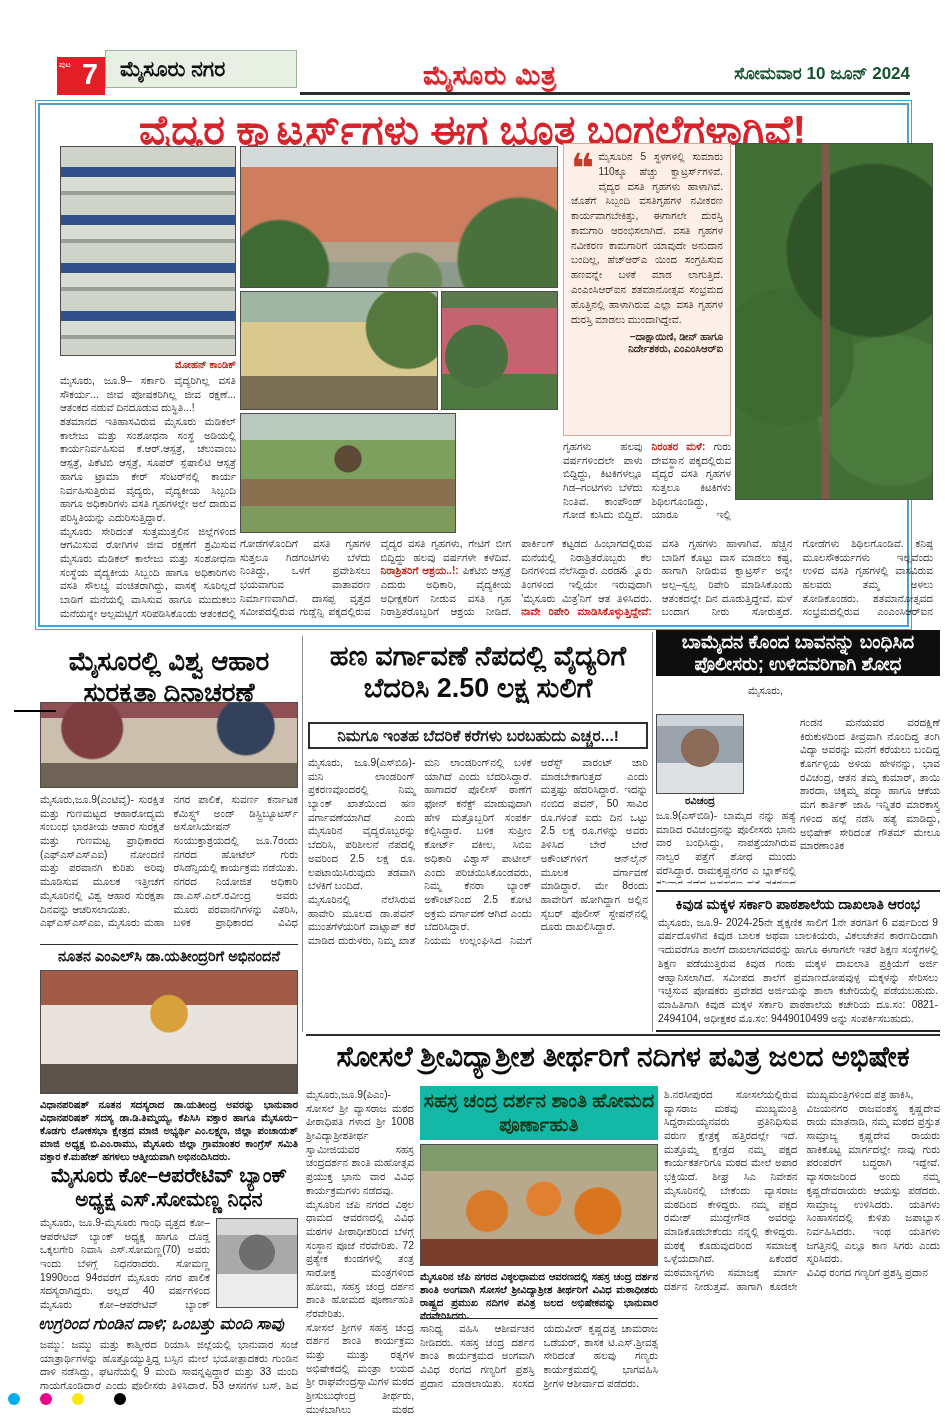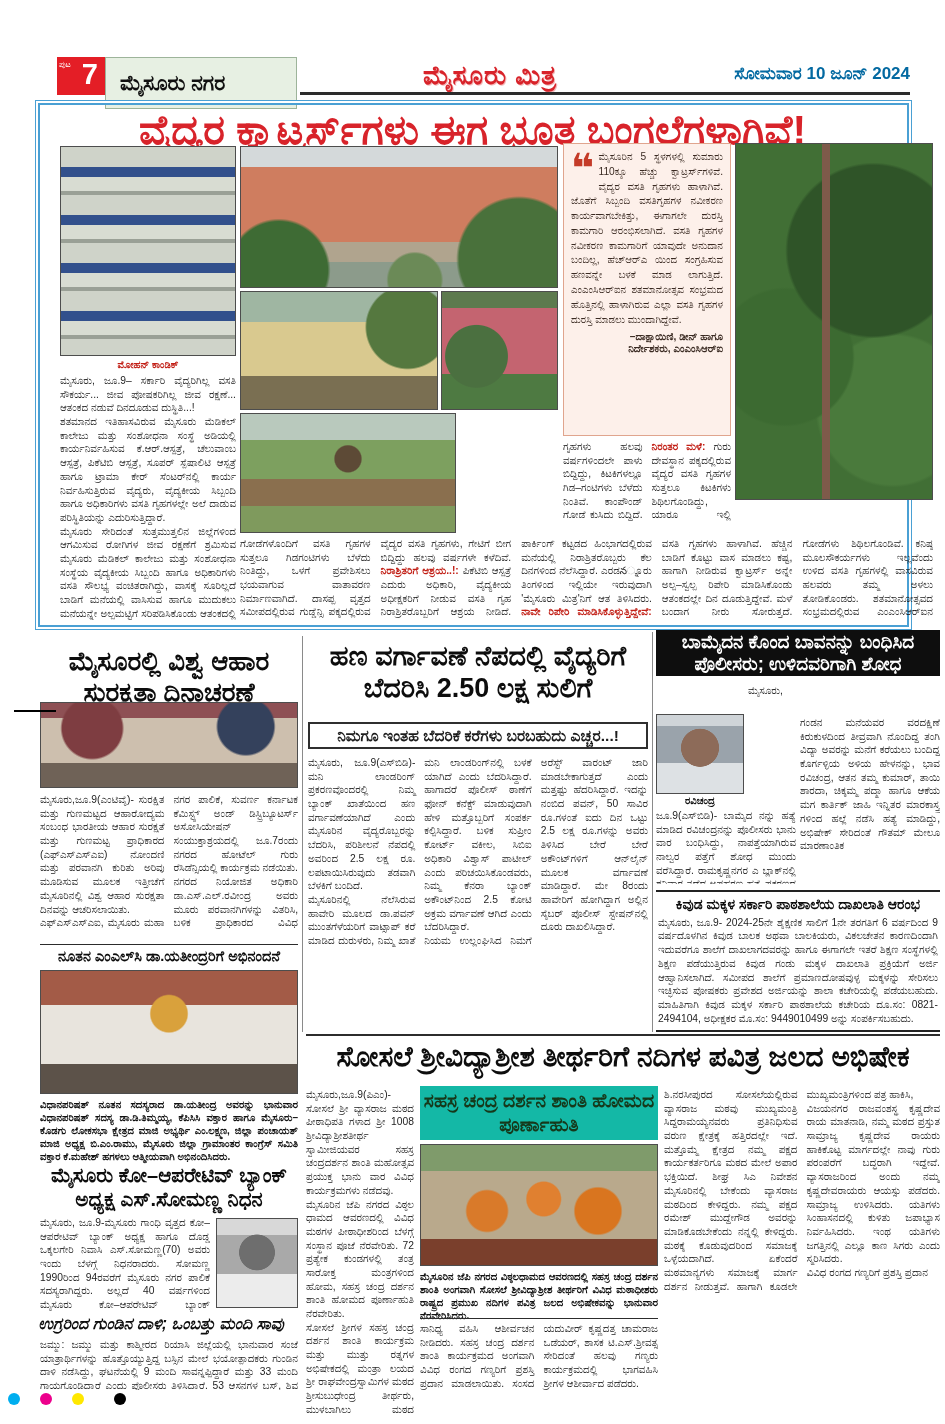--- a/index.html
+++ b/index.html
@@ -13,27 +13,27 @@
   .photo{border:1px solid #4d4d4d;box-sizing:border-box;}
   .caption{font-size:10px;font-weight:bold;line-height:1.3;text-align:justify;color:#111;}
   .red-sub{color:#c22017;font-weight:bold;}
   
   .pagebox{background:#e41e26;color:#fff;}
   .pagelabel{font-size:8px;position:absolute;left:2px;top:3px;}
   .pagenum{font-size:29px;font-weight:bold;position:absolute;right:7px;top:1px;}
   .sectionbox{background:#e7f0e3;border:1px solid #9db49a;box-sizing:border-box;
               font-size:21px;font-weight:bold;color:#101010;display:flex;align-items:center;padding-left:14px;}
   .masthead{color:#d8232a;font-size:26px;font-weight:bold;letter-spacing:1px;text-shadow:1px 1px 0 #f4b9b9;}
-  .dateline{font-size:17px;font-weight:bold;color:#0369a1;text-align:right;}
+  .dateline{font-size:17px;font-weight:bold;color:#14532d;text-align:right;}
   .hline{background:#2c2c2c;}
   .vline{background:#8a8a8a;}
   
   .main-frame{border:1px solid #4aa0d4;box-shadow:inset 0 0 0 2px #fff, inset 0 0 0 4px #4aa0d4;pointer-events:none;}
   .lead-headline{color:#d8232a;font-size:41px;font-weight:bold;text-align:center;line-height:1.05;}
-  .photo-credit{color:#c22017;font-size:10px;font-weight:bold;text-align:center;}
+  .photo-credit{color:#c22017;font-size:10px;font-weight:bold;text-align:right;}
   .quote-box{background:#fdf0ea;border:1px solid #e0a58e;box-sizing:border-box;padding:6px 7px;}
   .quote-mark{color:#c43b28;font-size:40px;line-height:0.8;float:left;margin:2px 4px 0 0;font-weight:bold;}
   .quote-txt{font-size:10.2px;line-height:1.45;text-align:justify;color:#3a2a22;white-space:pre-line;}
   .quote-by{font-size:10.2px;font-weight:bold;text-align:right;color:#3a2a22;margin-top:4px;white-space:pre-line;}
   
   .h-black{color:#0d0d0d;font-weight:bold;text-align:center;line-height:1.2;}
   .blackbox{background:#0e0e0e;color:#fff;font-weight:bold;text-align:center;display:flex;align-items:center;justify-content:center;line-height:1.2;}
   .subbox{border:2px solid #2f2f2f;box-sizing:border-box;font-weight:bold;text-align:center;display:flex;align-items:center;justify-content:center;}
   .greenbox{background:#14b8a6;color:#16381a;font-weight:bold;text-align:center;display:flex;align-items:center;justify-content:center;line-height:1.25;}
   .deafbox{border-top:2px solid #222;border-bottom:2px solid #222;box-sizing:border-box;padding:4px 2px;}
@@ -54,21 +54,21 @@
 </style>
 </head>
 <body>
 
 <div class="page">
 
   <div class="abs pagebox" style="left:57px;top:57px;width:48px;height:38px;">
     <span class="pagelabel">ಪುಟ</span>
     <span class="pagenum">7</span>
   </div>
-  <div class="abs sectionbox" style="left:105px;top:57px;width:192px;height:52px;">
+  <div class="abs sectionbox" style="left:105px;top:50px;width:192px;height:38px;">
     <span>ಮೈಸೂರು ನಗರ</span>
   </div>
   <div class="abs masthead" style="left:380px;top:60px;width:220px;text-align:center;">ಮೈಸೂರು ಮಿತ್ರ</div>
   <div class="abs dateline" style="left:690px;top:64px;width:220px;">ಸೋಮವಾರ 10 ಜೂನ್ 2024</div>
   <div class="abs hline" style="left:300px;top:92px;width:610px;height:3px;"></div>
 
   <div class="abs main-frame" style="left:35px;top:100px;width:875px;height:528px;"></div>
   <div class="abs lead-headline" style="left:55px;top:109px;width:835px;">ವೈದ್ಯರ ಕ್ವಾಟ್ರರ್ಸ್‌ಗಳು ಈಗ ಭೂತ ಬಂಗಲೆಗಳಾಗಿವೆ!</div>
 
   <div class="abs photo ph-board" style="left:60px;top:146px;width:176px;height:210px;"></div>

